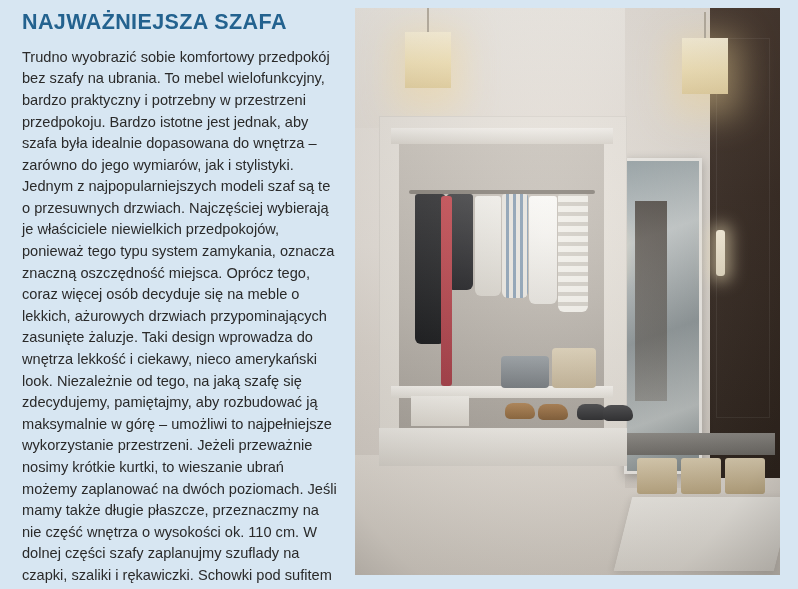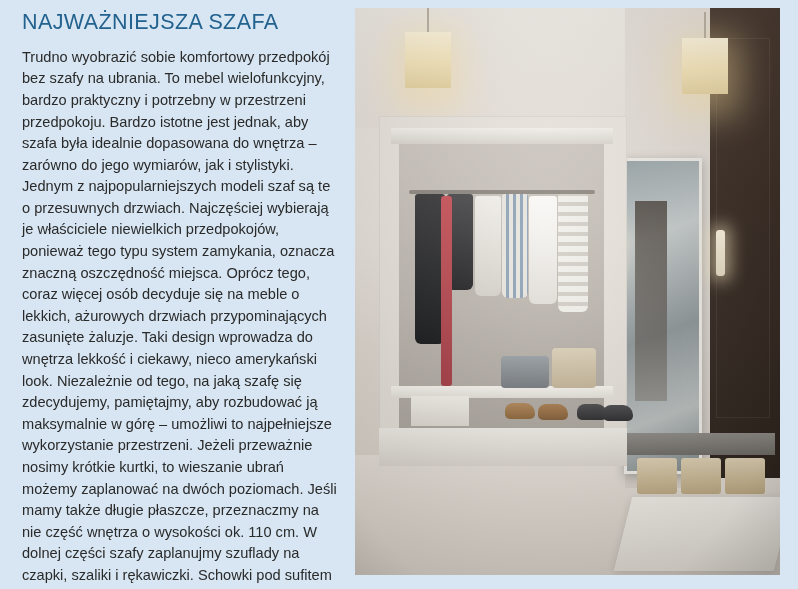--- a/index.html
+++ b/index.html
@@ -22,21 +22,21 @@
   .text-col {
     position: absolute;
     left: 22px;
     top: 10px;
     width: 316px;
   }
   .headline {
     font-size: 21.5px;
     letter-spacing: 0.4px;
     color: #23628f;
-    font-weight: normal;
+    font-weight: bold;
     margin: 0 0 12px 0;
     line-height: 1.15;
   }
   .body-text {
     font-size: 14.6px;
     line-height: 21.6px;
     color: #2a2a2a;
     text-align: left;
     margin: 0;
     hyphens: none;

